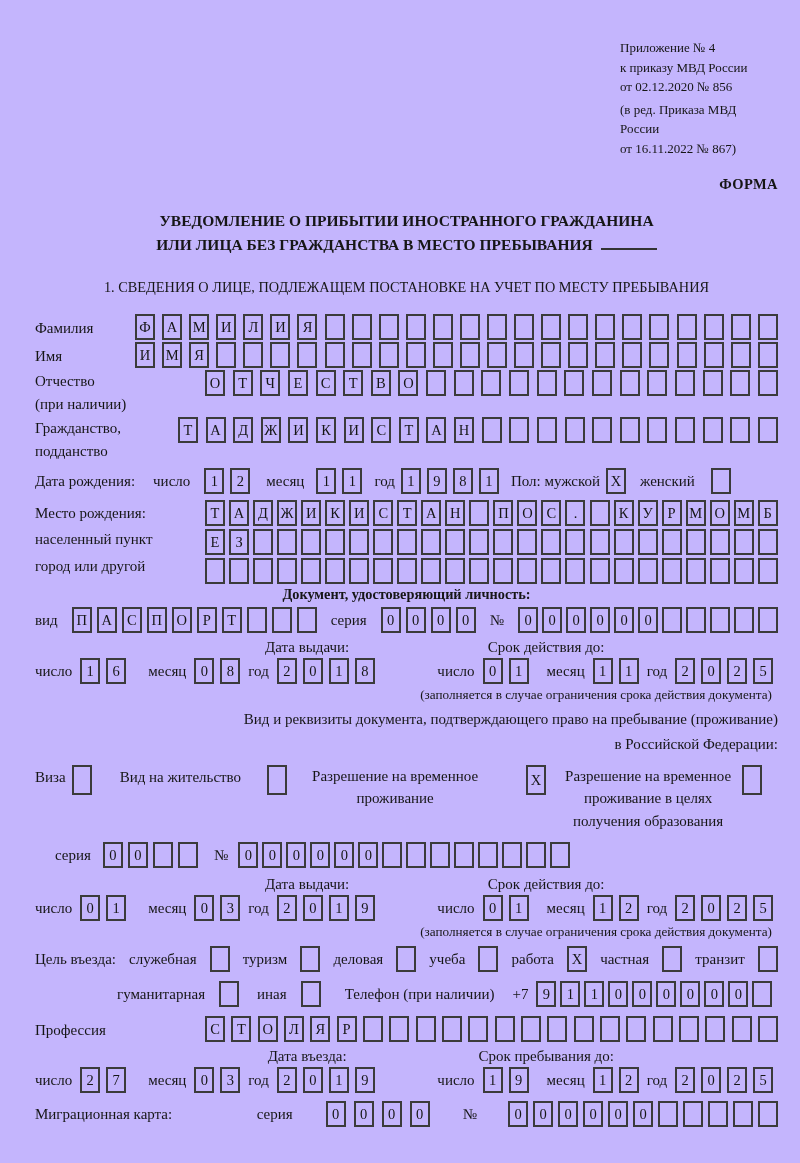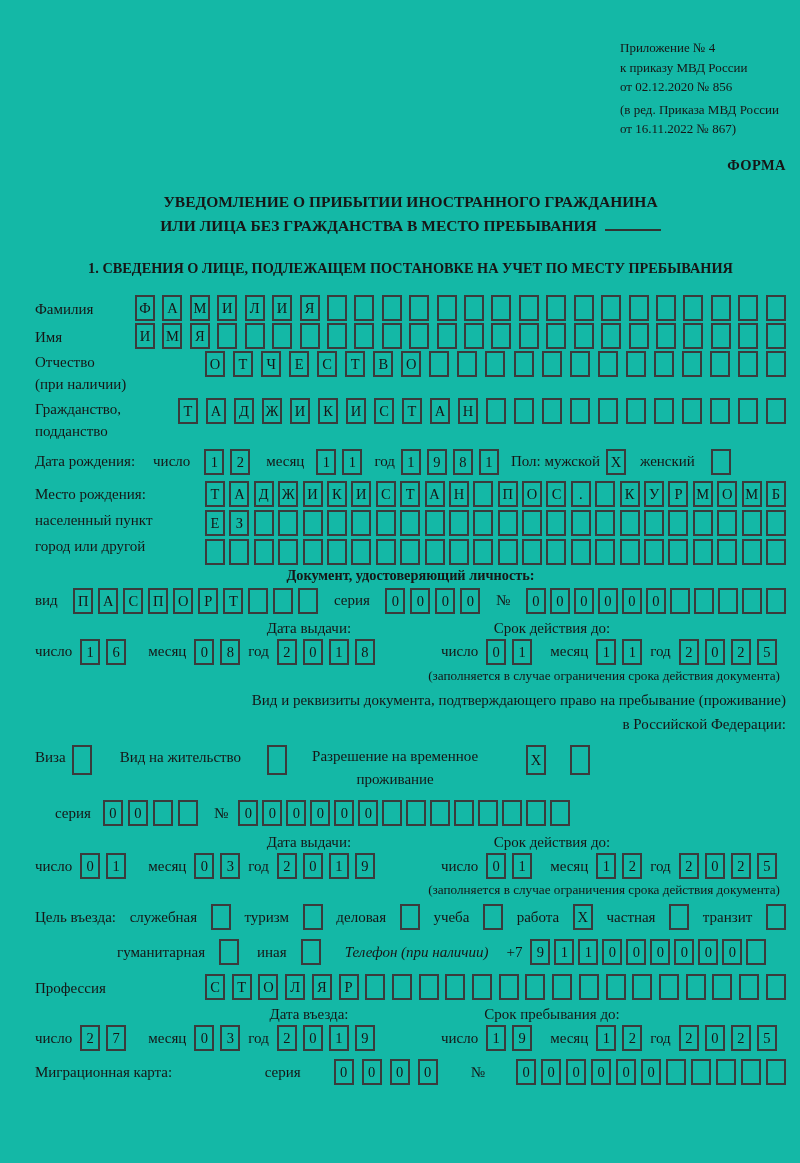--- a/index.html
+++ b/index.html
@@ -1,29 +1,29 @@
 <!DOCTYPE html>
 <html><head>
 <meta charset="utf-8">
 <style>
   * { margin:0; padding:0; box-sizing:border-box; }
   html,body { background:#ffffff; }
   .page {
-    width:800px; height:1163px; background:#14b8a6; overflow:hidden;
+    width:800px; height:1163px; background:#c4b5fd; overflow:hidden;
     font-family:"Liberation Serif", serif; color:#161616;
-    padding:38px 14px 0 35px; position:relative;
+    padding:38px 22px 0 35px; position:relative;
   }
   
   .hdr { margin-left:585px; font-size:13px; line-height:1.5; }
   .hdr .sub { margin-top:3px; }
   .forma { text-align:right; font-weight:bold; font-size:14.5px; margin-top:18px; letter-spacing:.4px; }
   
   .title { text-align:center; font-weight:bold; font-size:15.5px; line-height:1.55; margin-top:16px; }
   .blank-line { display:inline-block; width:56px; height:13px; border-bottom:2px solid #333; margin-left:8px; }
-  .sec-h { text-align:center; font-weight:bold; font-size:14.3px; margin-top:22px; margin-bottom:18px; }
+  .sec-h { text-align:center; font-weight:normal; font-size:14.3px; margin-top:22px; margin-bottom:18px; }
   
   .cbox {
     display:inline-block; width:20px; height:26px; border:2px solid #3b3b3b;
     font-size:14.5px; line-height:22px; text-align:center; flex:0 0 auto;
   }
   .bfill { flex:1; display:flex; justify-content:space-between; }
   .bgroup { display:inline-flex; gap:5px; }
   .bgroup.g6 { gap:6px; }
   
   .frow { display:flex; align-items:flex-start; margin-bottom:2px; }
@@ -399,20 +399,21 @@
     </div>
     <div class="opt" style="margin-left:28px;">
       <span class="optlbl">Вид на жительство</span>
       <span class="cbox" style="margin-left:26px; height:30px; line-height:26px;"></span>
     </div>
     <div class="opt" style="margin-left:22px;gap:35px;">
       <span class="optlbl-multi" style="width:172px;">Разрешение на временное проживание</span>
       <span class="cbox" style="margin-left:10px; height:30px; line-height:26px;">X</span>
     </div>
     <div class="opt" style="margin-left:16px;">
+      <span class="optlbl-multi" style="width:172px;">Разрешение на временное проживание в целях получения образования</span>
       <span class="cbox" style="margin-left:8px; height:30px; line-height:26px;"></span>
     </div>
   </div>
 
   <div class="g2row" style="margin-top:10px; padding-left:20px;">
     <span class="txt15">серия</span>
     <span class="bgroup" style="margin-left:12px;">
         <span class="cbox">0</span>
         <span class="cbox">0</span>
         <span class="cbox"></span>
@@ -498,21 +499,21 @@
     <span class="txt15">частная</span>
     <span class="cbox"></span>
     <span class="txt15">транзит</span>
     <span class="cbox"></span>
   </div>
   <div class="g2row" style="padding-left:82px; margin-top:9px;">
     <span class="txt15">гуманитарная</span>
     <span class="cbox" style="margin-left:14px;"></span>
     <span class="txt15" style="margin-left:18px;">иная</span>
     <span class="cbox" style="margin-left:14px;"></span>
-    <span class="txt15" style="margin-left:24px;font-style:italic;">Телефон (при наличии)</span>
+    <span class="txt15" style="margin-left:24px;">Телефон (при наличии)</span>
     <span class="txt15" style="margin-left:18px;">+7</span>
     <span class="bgroup" style="margin-left:8px; gap:4px;">
         <span class="cbox">9</span>
         <span class="cbox">1</span>
         <span class="cbox">1</span>
         <span class="cbox">0</span>
         <span class="cbox">0</span>
         <span class="cbox">0</span>
         <span class="cbox">0</span>
         <span class="cbox">0</span>

